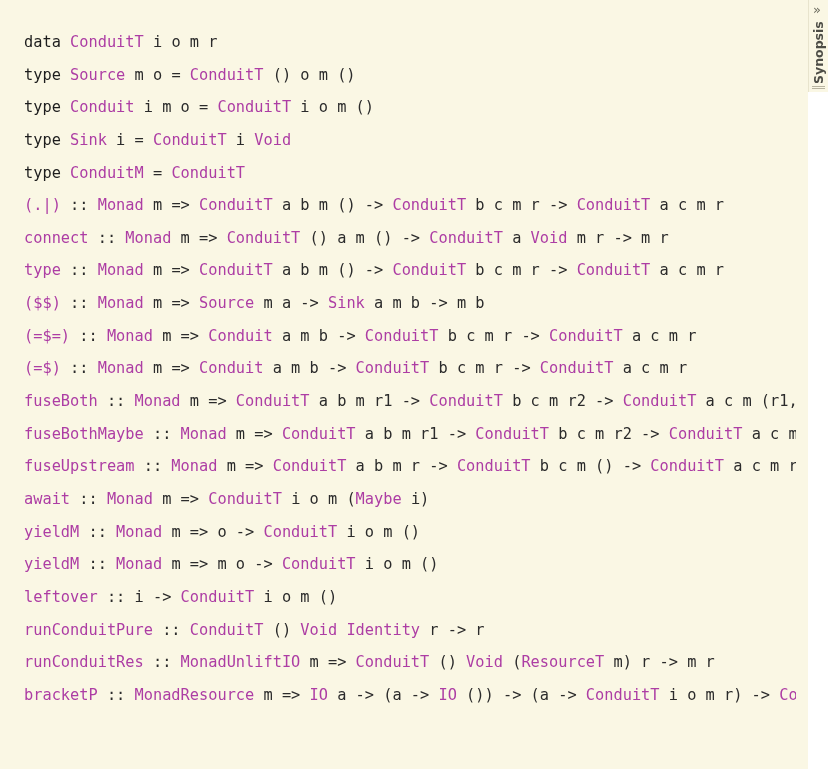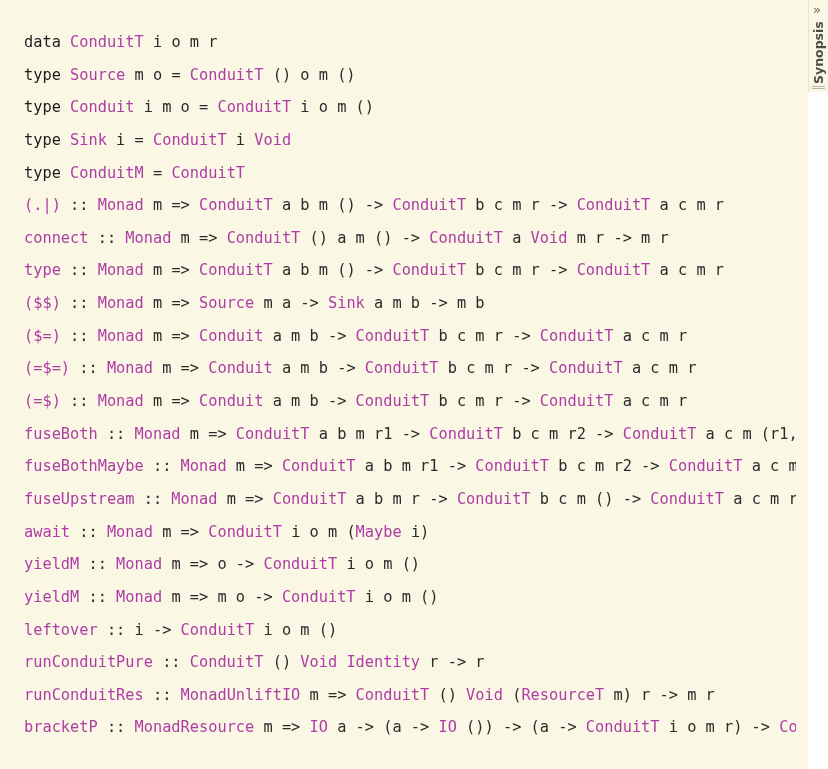--- a/index.html
+++ b/index.html
@@ -130,21 +130,20 @@
     <ul id="signature-list">
         <li class="sig-line"><span class="kw">data </span><span class="id">ConduitT</span><span class="op"> i o m r</span></li>
         <li class="sig-line"><span class="kw">type </span><span class="id">Source</span><span class="op"> m o = </span><span class="id">ConduitT</span><span class="op"> () o m ()</span></li>
         <li class="sig-line"><span class="kw">type </span><span class="id">Conduit</span><span class="op"> i m o = </span><span class="id">ConduitT</span><span class="op"> i o m ()</span></li>
         <li class="sig-line"><span class="kw">type </span><span class="id">Sink</span><span class="op"> i = </span><span class="id">ConduitT</span><span class="op"> i </span><span class="id">Void</span></li>
         <li class="sig-line"><span class="kw">type </span><span class="id">ConduitM</span><span class="op"> = </span><span class="id">ConduitT</span></li>
         <li class="sig-line"><span class="id">(.|)</span><span class="op"> :: </span><span class="id">Monad</span><span class="op"> m =&gt; </span><span class="id">ConduitT</span><span class="op"> a b m () -&gt; </span><span class="id">ConduitT</span><span class="op"> b c m r -&gt; </span><span class="id">ConduitT</span><span class="op"> a c m r</span></li>
         <li class="sig-line"><span class="id">connect</span><span class="op"> :: </span><span class="id">Monad</span><span class="op"> m =&gt; </span><span class="id">ConduitT</span><span class="op"> () a m () -&gt; </span><span class="id">ConduitT</span><span class="op"> a </span><span class="id">Void</span><span class="op"> m r -&gt; m r</span></li>
         <li class="sig-line"><span class="id">type</span><span class="op"> :: </span><span class="id">Monad</span><span class="op"> m =&gt; </span><span class="id">ConduitT</span><span class="op"> a b m () -&gt; </span><span class="id">ConduitT</span><span class="op"> b c m r -&gt; </span><span class="id">ConduitT</span><span class="op"> a c m r</span></li>
         <li class="sig-line"><span class="id">($$)</span><span class="op"> :: </span><span class="id">Monad</span><span class="op"> m =&gt; </span><span class="id">Source</span><span class="op"> m a -&gt; </span><span class="id">Sink</span><span class="op"> a m b -&gt; m b</span></li>
-        <li class="sig-line"><span class="id">($=)</span><span class="op"> :: </span><span class="id">Monad</span><span class="op"> m =&gt; </span><span class="id">Conduit</span><span class="op"> a m b -&gt; </span><span class="id">ConduitT</span><span class="op"> b c m r -&gt; </span><span class="id">ConduitT</span><span class="op"> a c m r</span></li>
         <li class="sig-line"><span class="id">(=$=)</span><span class="op"> :: </span><span class="id">Monad</span><span class="op"> m =&gt; </span><span class="id">Conduit</span><span class="op"> a m b -&gt; </span><span class="id">ConduitT</span><span class="op"> b c m r -&gt; </span><span class="id">ConduitT</span><span class="op"> a c m r</span></li>
         <li class="sig-line"><span class="id">(=$)</span><span class="op"> :: </span><span class="id">Monad</span><span class="op"> m =&gt; </span><span class="id">Conduit</span><span class="op"> a m b -&gt; </span><span class="id">ConduitT</span><span class="op"> b c m r -&gt; </span><span class="id">ConduitT</span><span class="op"> a c m r</span></li>
         <li class="sig-line"><span class="id">fuseBoth</span><span class="op"> :: </span><span class="id">Monad</span><span class="op"> m =&gt; </span><span class="id">ConduitT</span><span class="op"> a b m r1 -&gt; </span><span class="id">ConduitT</span><span class="op"> b c m r2 -&gt; </span><span class="id">ConduitT</span><span class="op"> a c m (r1, r2)</span></li>
         <li class="sig-line"><span class="id">fuseBothMaybe</span><span class="op"> :: </span><span class="id">Monad</span><span class="op"> m =&gt; </span><span class="id">ConduitT</span><span class="op"> a b m r1 -&gt; </span><span class="id">ConduitT</span><span class="op"> b c m r2 -&gt; </span><span class="id">ConduitT</span><span class="op"> a c m (Maybe r1, r2)</span></li>
         <li class="sig-line"><span class="id">fuseUpstream</span><span class="op"> :: </span><span class="id">Monad</span><span class="op"> m =&gt; </span><span class="id">ConduitT</span><span class="op"> a b m r -&gt; </span><span class="id">ConduitT</span><span class="op"> b c m () -&gt; </span><span class="id">ConduitT</span><span class="op"> a c m r</span></li>
         <li class="sig-line"><span class="id">await</span><span class="op"> :: </span><span class="id">Monad</span><span class="op"> m =&gt; </span><span class="id">ConduitT</span><span class="op"> i o m (</span><span class="id">Maybe</span><span class="op"> i)</span></li>
         <li class="sig-line"><span class="id">yieldM</span><span class="op"> :: </span><span class="id">Monad</span><span class="op"> m =&gt; o -&gt; </span><span class="id">ConduitT</span><span class="op"> i o m ()</span></li>
         <li class="sig-line"><span class="id">yieldM</span><span class="op"> :: </span><span class="id">Monad</span><span class="op"> m =&gt; m o -&gt; </span><span class="id">ConduitT</span><span class="op"> i o m ()</span></li>
         <li class="sig-line"><span class="id">leftover</span><span class="op"> :: i -&gt; </span><span class="id">ConduitT</span><span class="op"> i o m ()</span></li>
         <li class="sig-line"><span class="id">runConduitPure</span><span class="op"> :: </span><span class="id">ConduitT</span><span class="op"> () </span><span class="id">Void</span><span class="op"> </span><span class="id">Identity</span><span class="op"> r -&gt; r</span></li>

